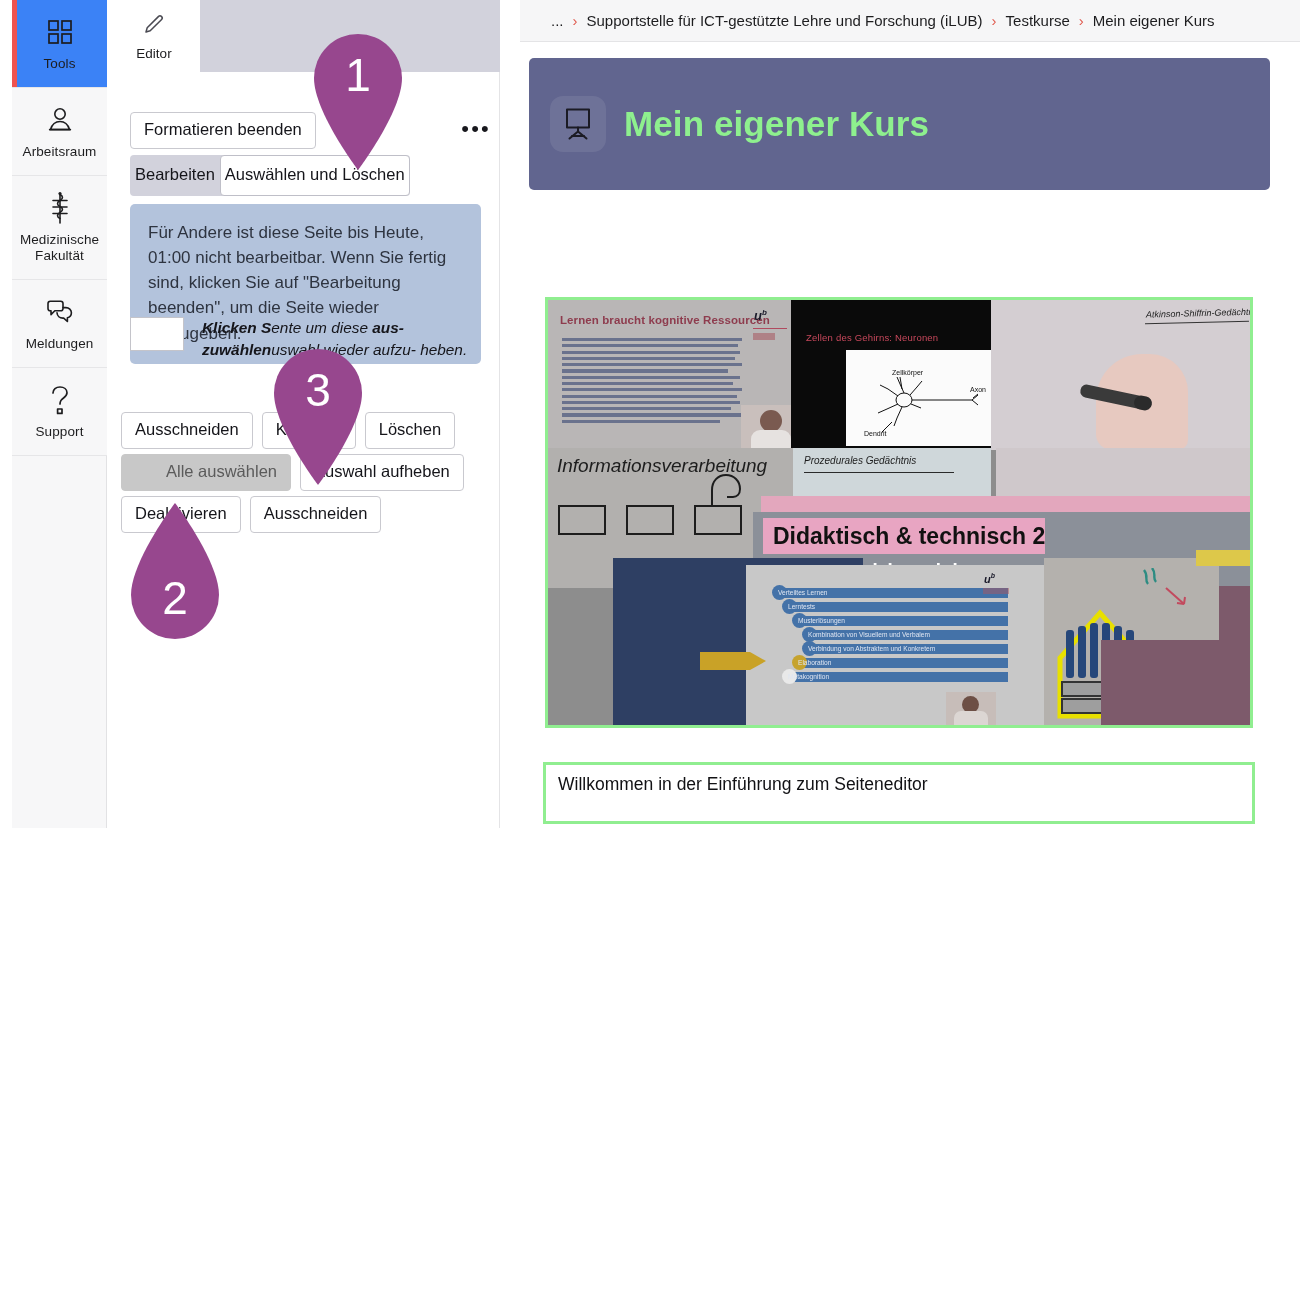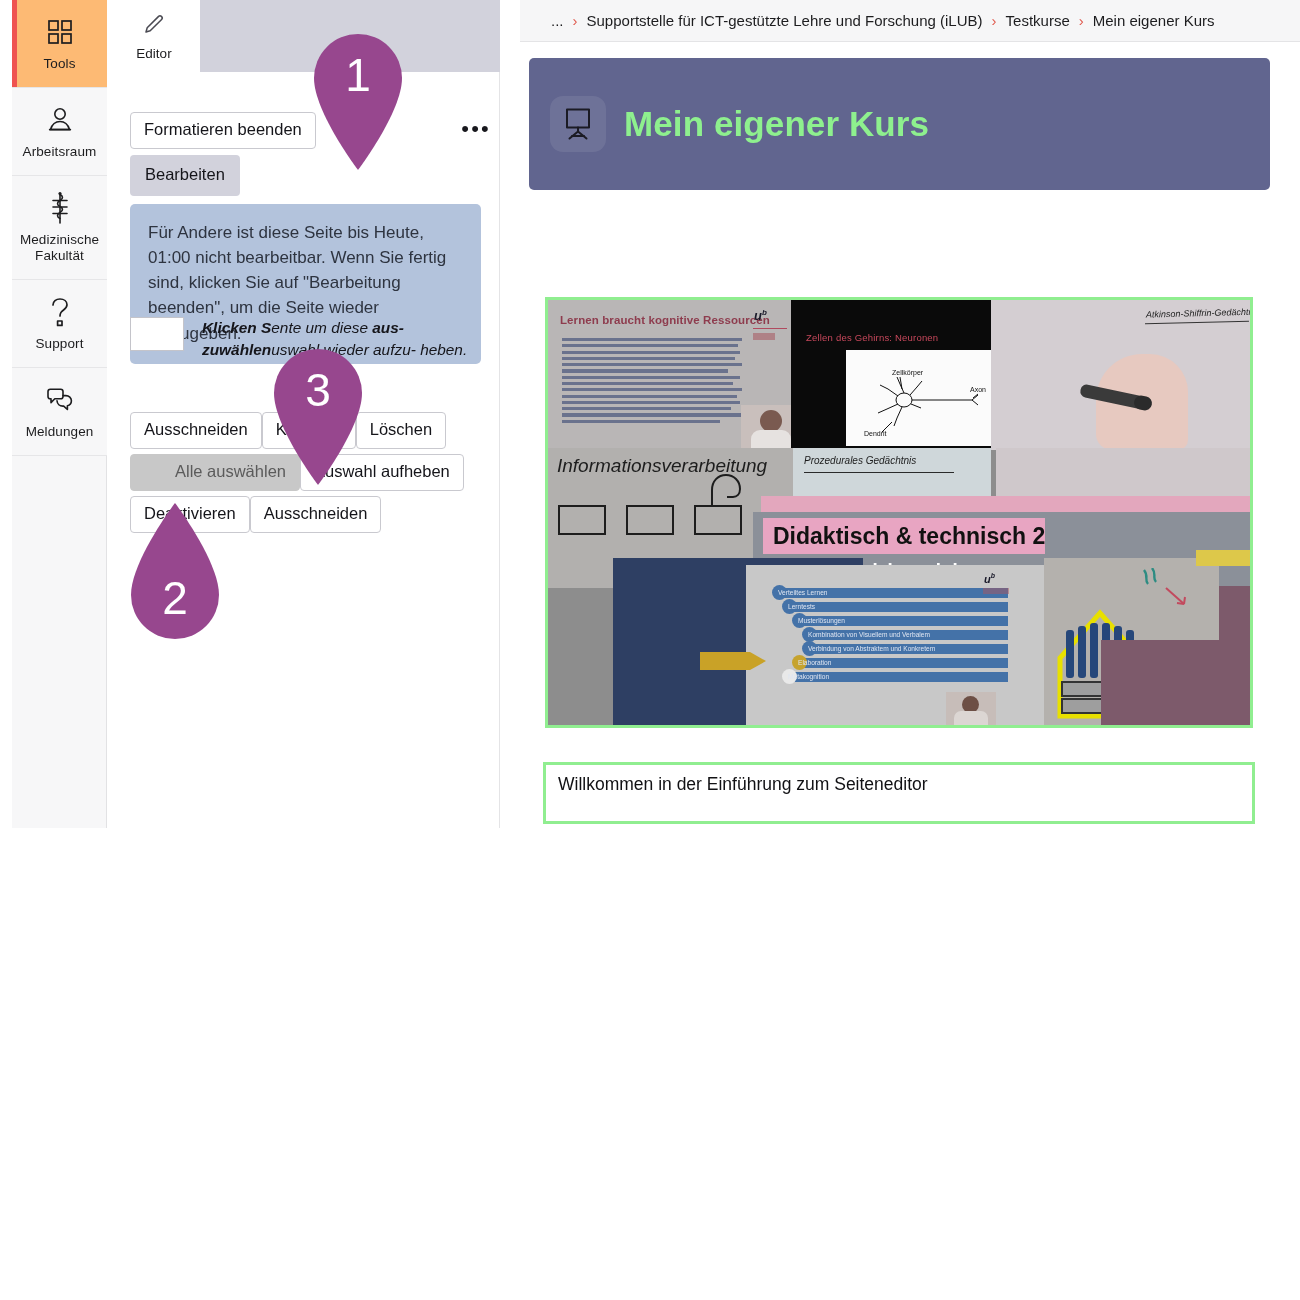--- a/index.html
+++ b/index.html
@@ -20,21 +20,21 @@
   .rail-item {
     position: relative;
     width: 95px; height: 88px;
     display: flex; flex-direction: column;
     align-items: center; justify-content: center;
     gap: 7px;
     border-bottom: 1px solid #e6e6e8;
     background: #f7f7f8;
     cursor: pointer;
   }
-  .rail-item.active { background: #fdba74; }
+  .rail-item.active { background: #3b82f6; }
   .rail-item.active::before {
     content: ""; position: absolute; left: 0; top: 0; bottom: 0; width: 5px;
     background: #ef5350;
   }
   .rail-label {
     font-size: 13.5px; color: #1d1d1f; text-align: center; line-height: 1.18;
     letter-spacing: .1px;
   }
   .rail-icon { width: 34px; height: 34px; display:flex; align-items:center; justify-content:center; }
   .rail-icon svg { display:block; }
@@ -86,21 +86,21 @@
 
   .tabgroup {
     position: absolute; left: 22px; top: 83px;
     display: flex; align-items: stretch;
     background: #d2d2dc;
     border-radius: 4px;
     padding: 0;
   }
   .tabgroup .tg {
     font-size: 16.5px; color: #15151a;
-    padding: 9px 14px 11px;
+    padding: 9px 4px 11px;
     cursor: pointer; white-space: nowrap;
     background: transparent; border: 1px solid transparent; border-radius: 4px;
     font-family: "Liberation Sans", "DejaVu Sans", sans-serif;
   }
   .tabgroup .tg.sel { background:#fff; border:1px solid #bfbfc8; }
 
   .infobox {
     position: absolute; left: 22px; top: 132px;
     width: 351px;
     background: #b3c3dc;
@@ -117,21 +117,21 @@
   }
   .hint-box {
     width: 54px; height: 34px; border: 1px solid #c4c4ca; background: #fff; flex: none;
   }
   .hint-text {
     font-size: 15.4px; font-style: italic; color: #15151a; line-height: 1.43;
     width: 278px;
   }
   .hint-text b { font-weight: 700; }
 
-  .btnrow { position: absolute; left: 22px; display: flex; }
+  .btnrow { position: absolute; left: 13px; display: flex; gap: 9px; }
   .r1 { top: 340px; }
   .r2 { top: 382px; }
   .r3 { top: 424px; }
 
   
   .marker {
     position: absolute;
     color: #fff;
     display: flex; align-items: center; justify-content: center;
     font-size: 46px; font-weight: 400;
@@ -236,36 +236,36 @@
           <path d="M5 9.5h14M5 16h14M5 22.5h14"></path>
           <path d="M12 3.5c3 1.4 3.6 4.1 0 6-3.6 1.9-3 4.6 0 6 3 1.4 3.6 4.1 0 6-3.6 1.9-3 4.6 0 6"></path>
           <circle cx="12" cy="2.6" r="1.6" fill="#1d1d1f" stroke="none"></circle>
         </svg>
       </span>
       <span class="rail-label">Medizinische Fakultät</span>
     </div>
 
     <div class="rail-item">
       <span class="rail-icon">
+        <svg width="32" height="28" viewBox="0 0 32 28" fill="none" stroke="#1d1d1f" stroke-width="1.6" stroke-linecap="round" stroke-linejoin="round">
+          <path d="M4 5.5c0-1.4 1-2.3 2.3-2.3h10.4c1.3 0 2.3.9 2.3 2.3v4.9c0 1.4-1 2.3-2.3 2.3h-5.9L7 16.6v-3.9H6.3C5 12.7 4 11.8 4 10.4z"></path>
+          <path d="M13 14.8c.2 3 2.7 5.3 5.9 5.3h.8l3.7 3.4v-3.7c2.4-.6 4-2.6 4-5 0-2.9-2.4-5.2-5.5-5.2h-2.9"></path>
+        </svg>
+      </span>
+      <span class="rail-label">Meldungen</span>
+    </div>
+
+    <div class="rail-item">
+      <span class="rail-icon">
         <svg width="22" height="32" viewBox="0 0 22 32" fill="none" stroke="#1d1d1f" stroke-width="1.7" stroke-linecap="round" stroke-linejoin="round">
           <path d="M4 9c0-3.6 3-6 7-6s7 2.4 7 5.8c0 4-4.3 5-6 7.6-.7 1.1-1 2.2-1 3.6"></path>
           <rect x="8.6" y="25" width="4.4" height="4.4"></rect>
         </svg>
       </span>
       <span class="rail-label">Support</span>
-    </div>
-
-    <div class="rail-item">
-      <span class="rail-icon">
-        <svg width="32" height="28" viewBox="0 0 32 28" fill="none" stroke="#1d1d1f" stroke-width="1.6" stroke-linecap="round" stroke-linejoin="round">
-          <path d="M4 5.5c0-1.4 1-2.3 2.3-2.3h10.4c1.3 0 2.3.9 2.3 2.3v4.9c0 1.4-1 2.3-2.3 2.3h-5.9L7 16.6v-3.9H6.3C5 12.7 4 11.8 4 10.4z"></path>
-          <path d="M13 14.8c.2 3 2.7 5.3 5.9 5.3h.8l3.7 3.4v-3.7c2.4-.6 4-2.6 4-5 0-2.9-2.4-5.2-5.5-5.2h-2.9"></path>
-        </svg>
-      </span>
-      <span class="rail-label">Meldungen</span>
     </div>
   </div>
 
   <div class="tabstrip">
     <div class="tab-editor">
       <span>
         <svg width="24" height="24" viewBox="0 0 24 24" fill="none" stroke="#4a4a52" stroke-width="1.5" stroke-linecap="round" stroke-linejoin="round">
           <path d="M4 20l1.2-4.2L16.6 4.4a2 2 0 0 1 2.8 0l.2.2a2 2 0 0 1 0 2.8L8.2 18.8 4 20z"></path>
         </svg>
       </span>
@@ -275,20 +275,21 @@
 
   <div class="panel">
 
     <div class="row-end">
       <button class="btn">Formatieren beenden</button>
     </div>
     <div class="dots">•••</div>
 
     <div class="tabgroup">
       <button class="tg">Bearbeiten</button>
+      <button class="tg sel">Auswählen und Löschen</button>
     </div>
 
     <div class="infobox">Für Andere ist diese Seite bis Heute, 01:00 nicht bearbeitbar. Wenn Sie fertig sind, klicken Sie auf "Bearbeitung beenden", um die Seite wieder freizugeben.</div>
 
     <div class="hint-wrap">
       <div class="hint-box"></div>
       <div class="hint-text">
         <b>Klicken S</b><span>ente um diese </span><b>aus-</b>
         <b>zuwählen</b><span>uswahl wieder aufzu-</span>
         <span>heben.</span>

